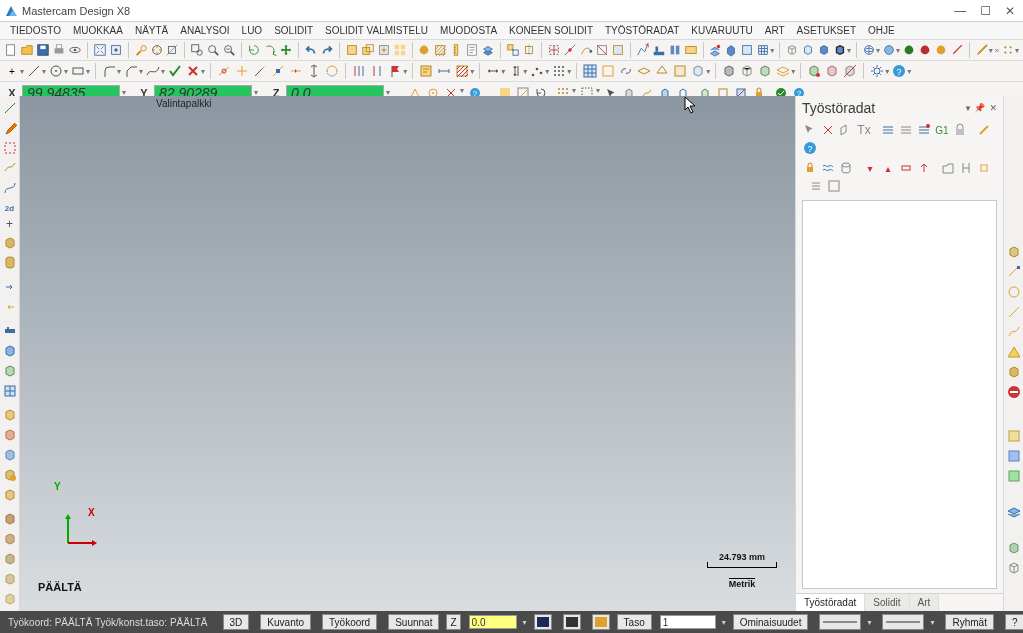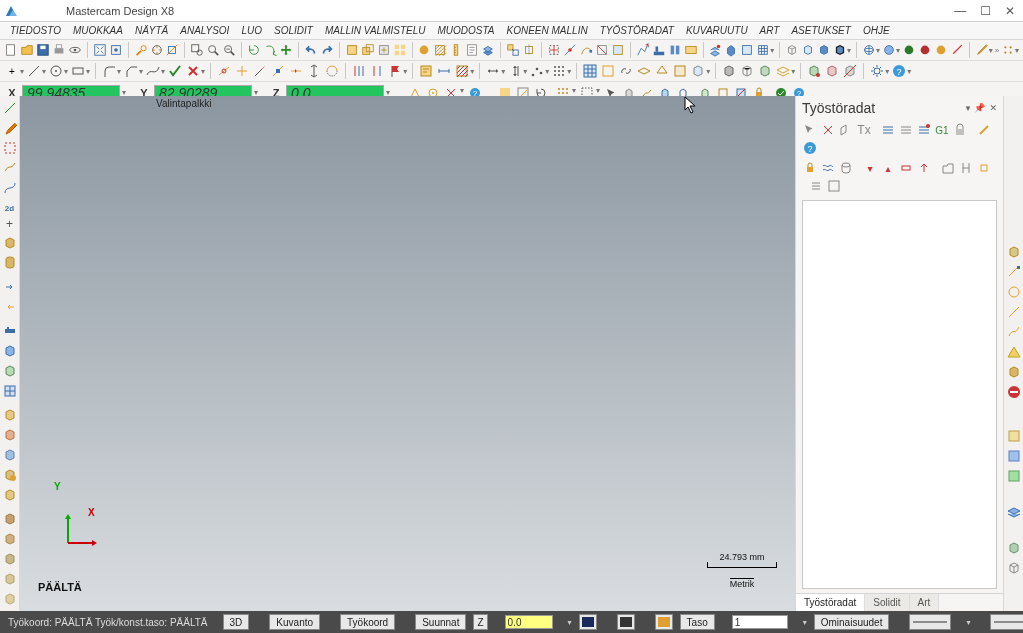--- a/index.html
+++ b/index.html
@@ -1,24 +1,24 @@
 <!DOCTYPE html>
 <html><head>
 <meta charset="utf-8">
 <style>
 * { margin: 0; padding: 0; box-sizing: border-box; font-family: "Segoe UI", Arial, sans-serif; }
 html, body { width: 1023px; height: 633px; overflow: hidden; background: #fff; }
 
 .titlebar { height: 22px; background: #fff; display: flex; align-items: center; padding: 0 4px; font-size: 11px; color: #444; border-bottom: 1px solid #d0d0d0; }
 .titlebar .logo { width: 14px; height: 14px; margin-right: 4px; }
-.titlebar .title { flex: 1; margin-left: 44px; }
+.titlebar .title { flex: 1; }
 .titlebar .win-btns { display: flex; gap: 14px; margin-right: 4px; }
 .titlebar .win-btns span { font-size: 12px; color: #555; cursor: default; }
 
-.menubar { height: 18px; background: #f7f7f7; display: flex; align-items: center; padding: 0 4px; font-size: 10px; color: #333; border-bottom: 1px solid #d8d8d8; font-style: italic; }
+.menubar { height: 18px; background: #f7f7f7; display: flex; align-items: center; padding: 0 4px; font-size: 10px; color: #333; border-bottom: 1px solid #d8d8d8; }
 .menubar .mitem { padding: 0 6px; height: 100%; display: flex; align-items: center; }
 
 .toolbar { display: flex; align-items: center; padding: 2px 4px; background: #f5f4f2; border-bottom: 1px solid #dcdcdc; gap: 2px; flex-wrap: nowrap; overflow: hidden; }
 .toolbar .icon, .vtoolbar .icon, .panel-icons .icon { width: 16px; height: 16px; display: inline-flex; align-items: center; justify-content: center; font-size: 10px; }
 .toolbar .sep { width: 1px; height: 16px; background: #c8c8c8; margin: 0 3px; }
 .dd { font-size: 8px; color: #777; margin-left: -2px; }
 
 .coordbar { height: 22px; background: #f5f4f2; border-bottom: 1px solid #dcdcdc; display: flex; align-items: center; padding: 0 6px; gap: 4px; font-size: 11px; }
 .coordbar .lab { font-weight: bold; color: #333; width: 12px; text-align: center; }
 .coordbar .cinput { width: 98px; height: 16px; border: 1px solid #aaa; background: #22c55e; font-size: 14px; padding: 0 4px; color: #333; font-style: italic; }
@@ -28,41 +28,41 @@
 .workspace { position: absolute; top: 96px; left: 0; right: 0; bottom: 22px; display: flex; }
 .vtoolbar { width: 20px; background: #f2f1ef; border-right: 1px solid #d8d8d8; display: flex; flex-direction: column; align-items: center; padding-top: 4px; gap: 4px; }
 .vtoolbar.right { border-right: none; border-left: 1px solid #d8d8d8; }
 
 .viewport { flex: 1; position: relative; background: linear-gradient(to bottom, #8b96a0 0%, #d9dde0 100%); }
 .vp-tab { position: absolute; top: 0; left: 130px; height: 18px; font-size: 10px; color: #222; background: rgba(255,255,255,0); padding: 2px 6px; }
 .triad { position: absolute; left: 40px; bottom: 60px; }
 .triad .ya { position: absolute; left: -6px; top: -30px; font-size: 10px; color: #0a0; font-weight: bold; }
 .triad .xa { position: absolute; left: 28px; top: -4px; font-size: 10px; color: #c00; font-weight: bold; }
 .vp-plane { position: absolute; left: 18px; bottom: 18px; font-size: 11px; font-weight: bold; color: #111; }
-.scale-rule { position: absolute; right: 18px; bottom: 22px; text-align: center; font-size: 9px; color: #111; font-weight: normal; }
+.scale-rule { position: absolute; right: 18px; bottom: 22px; text-align: center; font-size: 9px; color: #111; font-weight: bold; }
 .scale-rule .bar { width: 70px; height: 6px; border: 1px solid #000; border-top: none; }
 .scale-rule .unit { border-top: 1.5px solid #000; margin-top: 10px; padding-top: 0; display:inline-block; }
 
 .side-panel { width: 208px; background: #f6f5f3; border-left: 1px solid #d8d8d8; display: flex; flex-direction: column; position: relative; }
 .panel-title { display: flex; align-items: center; padding: 4px 6px; font-size: 14px; color: #3a3a3a; }
 .panel-title .ptxt { flex: 1; }
 .panel-title .pbtn { font-size: 9px; color: #666; margin-left: 4px; }
 .panel-icons { display: flex; flex-wrap: wrap; gap: 2px; padding: 2px 6px; }
 .panel-body { flex: 1; margin: 4px 6px; background: #fff; border: 1px solid #c8c8c8; }
 .panel-tabs { display: flex; font-size: 10px; border-top: 1px solid #d4d4d4; }
 .panel-tabs .ptab { padding: 3px 8px; color: #555; border-right: 1px solid #ddd; background: #eceae7; }
 .panel-tabs .ptab.active { background: #fff; color: #222; }
 
 .statusbar { position: absolute; bottom: 0; left: 0; right: 0; height: 22px; background: #4a4a4a; color: #ddd; display: flex; align-items: center; font-size: 10px; }
 .statusbar .sleft { flex: 0 0 auto; padding: 0 8px; }
 .statusbar .sbtn { background: #e8e8e8; color: #222; border: 1px solid #888; padding: 1px 6px; margin-left: 3px; font-size: 10px; height: 16px; display: flex; align-items: center; }
 .statusbar .sinput { background: #ffff80; border: 1px solid #999; width: 48px; height: 14px; font-size: 10px; padding: 0 2px; color: #333; }
 .statusbar .sinput.white { background: #fff; width: 56px; }
 .statusbar .spacer { flex: 1; }
-.statusbar .sgroup { display: flex; align-items: center; gap: 17px; margin-left: 4px; }
+.statusbar .sgroup { display: flex; align-items: center; gap: 8px; margin-left: 4px; }
 
 svg { display: block; }
 </style>
 </head>
 <body>
 
 <div class="titlebar">
   <svg class="logo" viewBox="0 0 14 14">
       <path d="M2 12 L7 2 L12 12 Z" fill="#2a7ab8"></path>
       <path d="M5 12 L9 6 L13 12 Z" fill="#6fb4e8"></path>
@@ -75,23 +75,23 @@
   </div>
 </div>
 
 <div class="menubar">
   <div class="mitem">TIEDOSTO</div>
   <div class="mitem">MUOKKAA</div>
   <div class="mitem">NÄYTÄ</div>
   <div class="mitem">ANALYSOI</div>
   <div class="mitem">LUO</div>
   <div class="mitem">SOLIDIT</div>
-  <div class="mitem">MALLIN VALMISTELU</div>
+  <div class="mitem">SOLIDIT VALMISTELU</div>
   <div class="mitem">MUODOSTA</div>
-  <div class="mitem">KONEEN MALLIN</div>
+  <div class="mitem">KONEEN SOLIDIT</div>
   <div class="mitem">TYÖSTÖRADAT</div>
   <div class="mitem">KUVARUUTU</div>
   <div class="mitem">ART</div>
   <div class="mitem">ASETUKSET</div>
   <div class="mitem">OHJE</div>
 </div>
 
 <div class="toolbar">
   <span class="icon">
       <svg viewBox="0 0 16 16">

